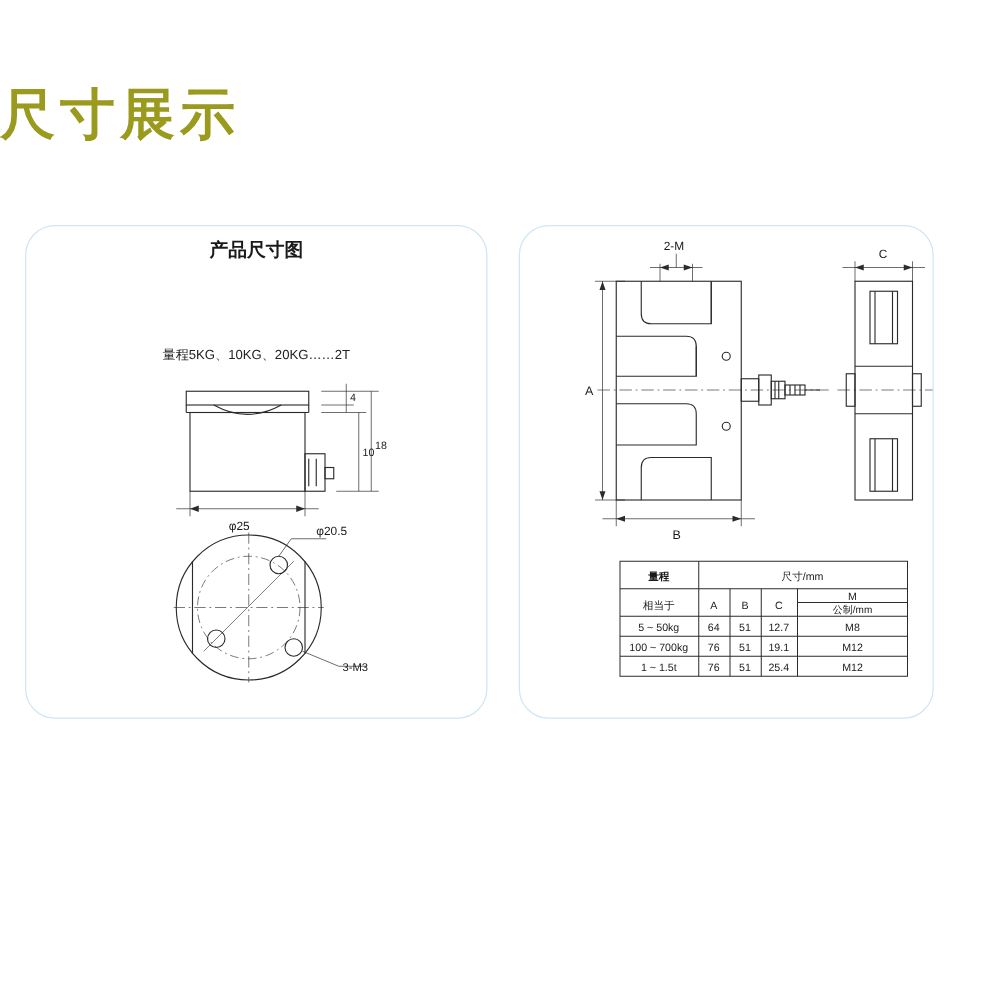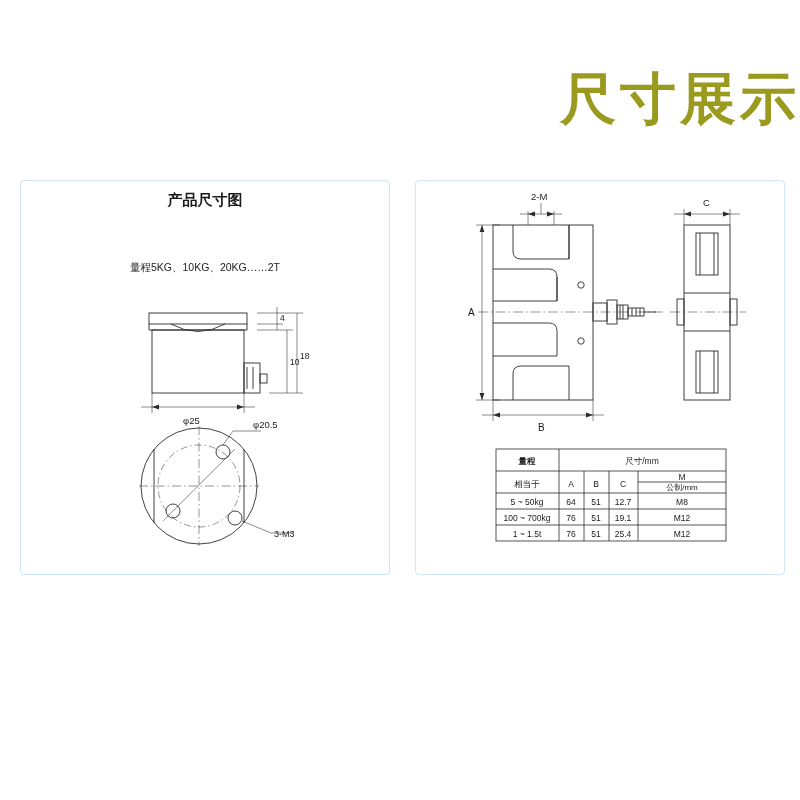--- a/index.html
+++ b/index.html
@@ -7,52 +7,52 @@
   body {
     width: 800px; height: 800px;
     background: #ffffff;
     font-family: "Liberation Sans", sans-serif;
     position: relative;
     overflow: hidden;
   }
   .page-title {
     position: absolute;
     top: 62px; left: 0; width: 800px;
-    text-align: right;
-    font-size: 56px;
+    text-align: left;
+    font-size: 44px;
     font-weight: bold;
     letter-spacing: 4px;
     color: #9a9a1e;
   }
   .panel {
     position: absolute;
     border: 1px solid #cfe6f5;
-    border-radius: 4px;
+    border-radius: 24px;
     background: #ffffff;
   }
   #panel-left  { left: 20px;  top: 180px; width: 370px; height: 395px; }
-  #panel-right { left: 415px; top: 180px; width: 370px; height: 395px; }
+  #panel-right { left: 415px; top: 180px; width: 332px; height: 395px; }
 
   .panel-title {
     position: absolute;
     top: 10px; left: 0; width: 100%;
     text-align: center;
     font-size: 15px;
     font-weight: bold;
     color: #1a1a1a;
   }
   .note {
     position: absolute;
     width: 100%;
     text-align: center;
     font-size: 10.5px;
     color: #222;
   }
   #note1 { top: 57px; }
-  #note2 { top: 80px; }
+  #note2 { top: 96px; }
 
   svg { display: block; }
   .dsvg { position: absolute; left: 0; top: 0; }
 
   text {
     font-family: "Liberation Sans", sans-serif;
     fill: #1a1a1a;
   }
 </style>
 </head>

